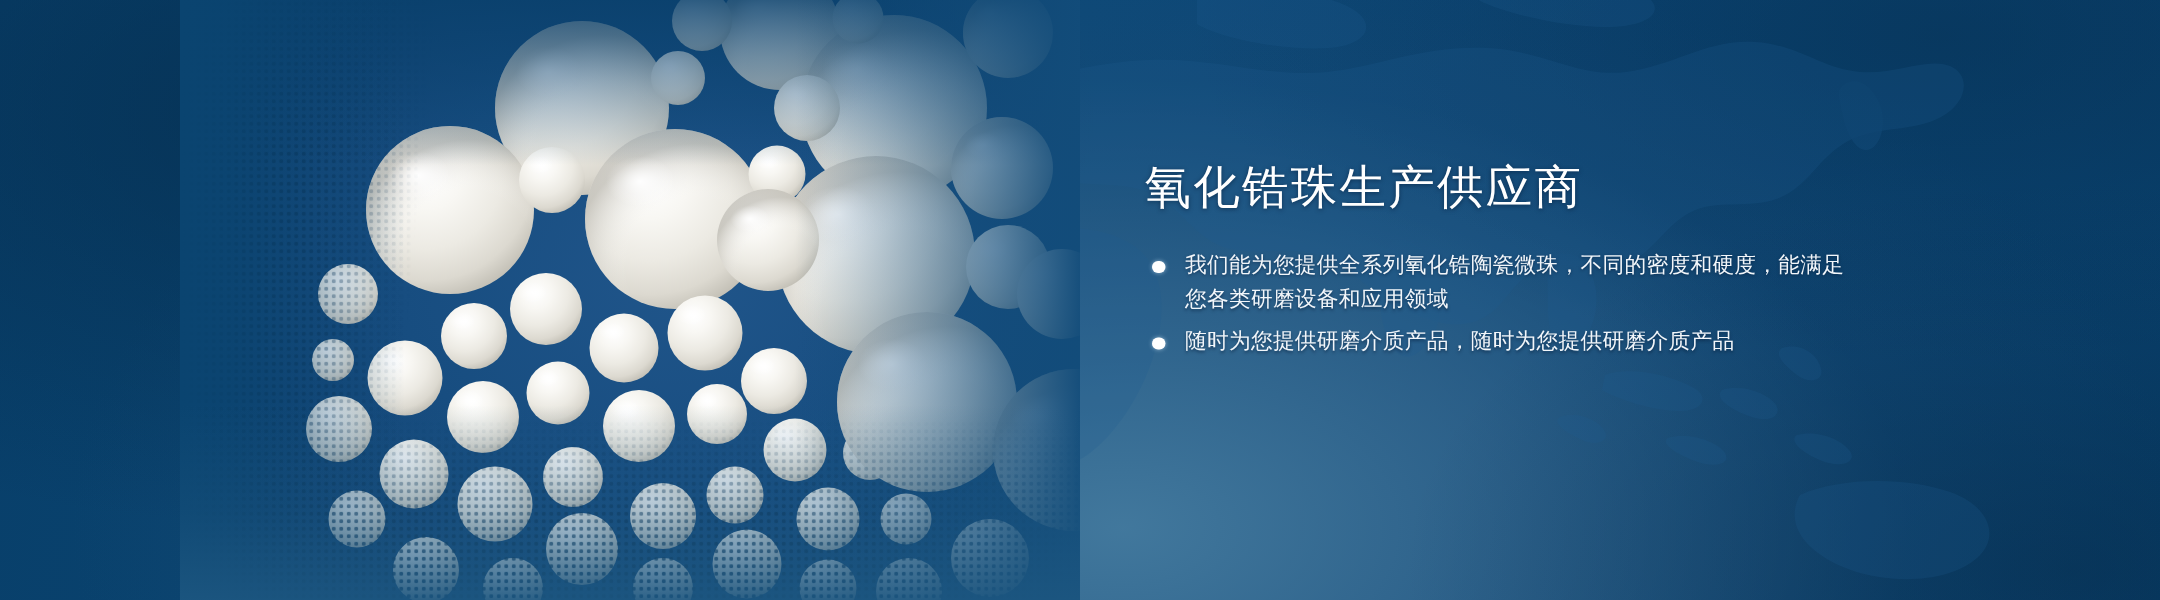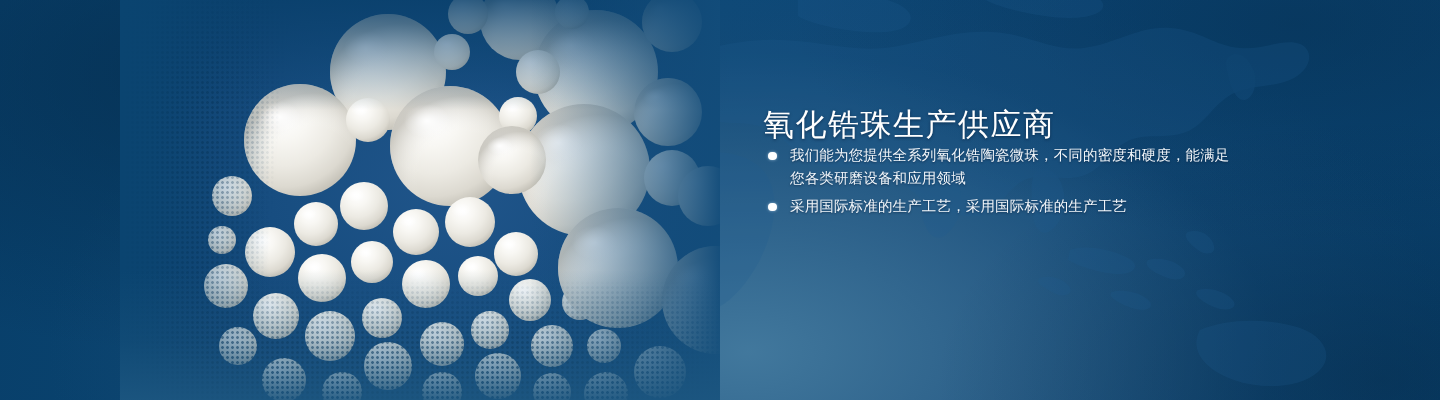--- a/index.html
+++ b/index.html
@@ -106,20 +106,21 @@
   .headline {
     font-size:31px;
     line-height:38px;
     letter-spacing:1.5px;
     color:#ffffff;
     font-weight:400;
     white-space:nowrap;
     text-shadow:0 1px 3px rgba(0,20,45,0.55);
   }
   .bullets {
+    margin-top:22px;
     list-style:none;
   }
   .bullet {
     position:relative;
     padding-left:27px;
     margin-bottom:5px;
     font-size:14.5px;
     line-height:23px;
     color:#f2f6fa;
     letter-spacing:0.15px;
@@ -441,18 +442,18 @@
   <div class="copy">
     <div class="headline">氧化锆珠生产供应商</div>
 
     <ul class="bullets">
       <li class="bullet">
         <span class="bullet-dot"></span>
         <span class="bullet-text">我们能为您提供全系列氧化锆陶瓷微珠，不同的密度和硬度，能满足您各类研磨设备和应用领域</span>
       </li>
       <li class="bullet">
         <span class="bullet-dot"></span>
-        <span class="bullet-text">采用国际标准的生产工艺，采用国际标准的生产工艺</span>
+        <span class="bullet-text">随时为您提供研磨介质产品，随时为您提供研磨介质产品</span>
       </li>
     </ul>
   </div>
 
 </div>
 
 </body></html>

